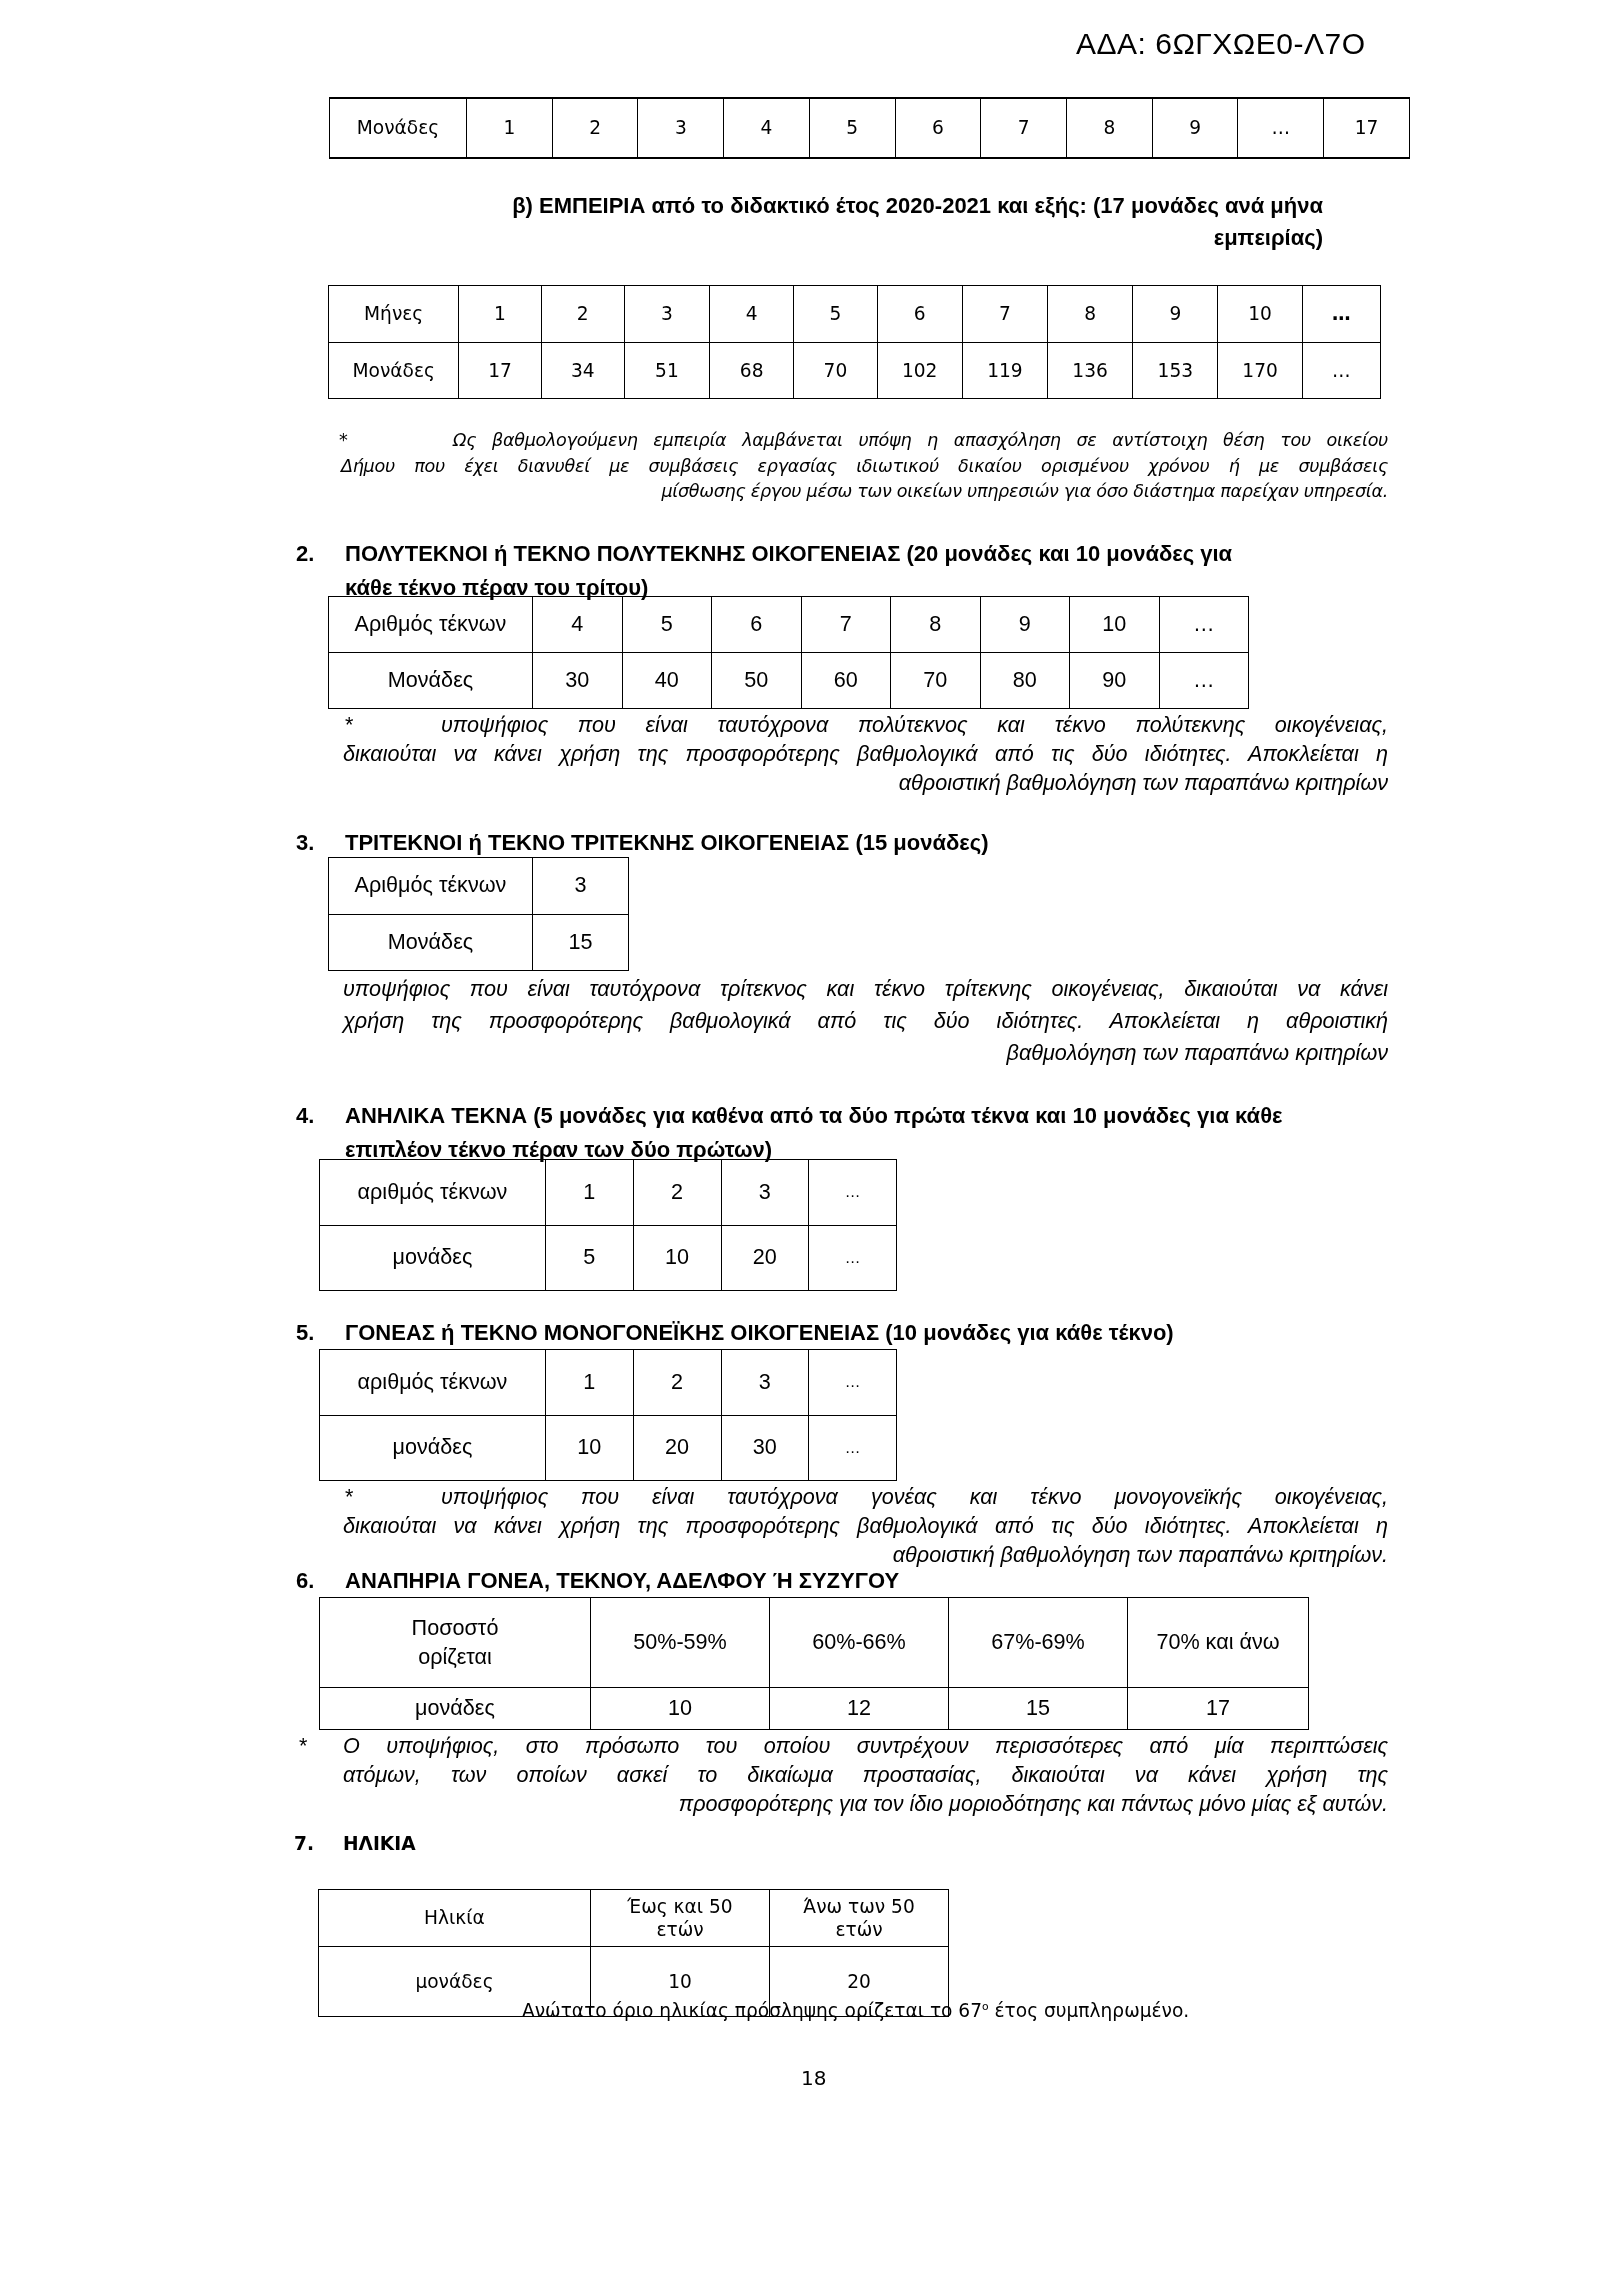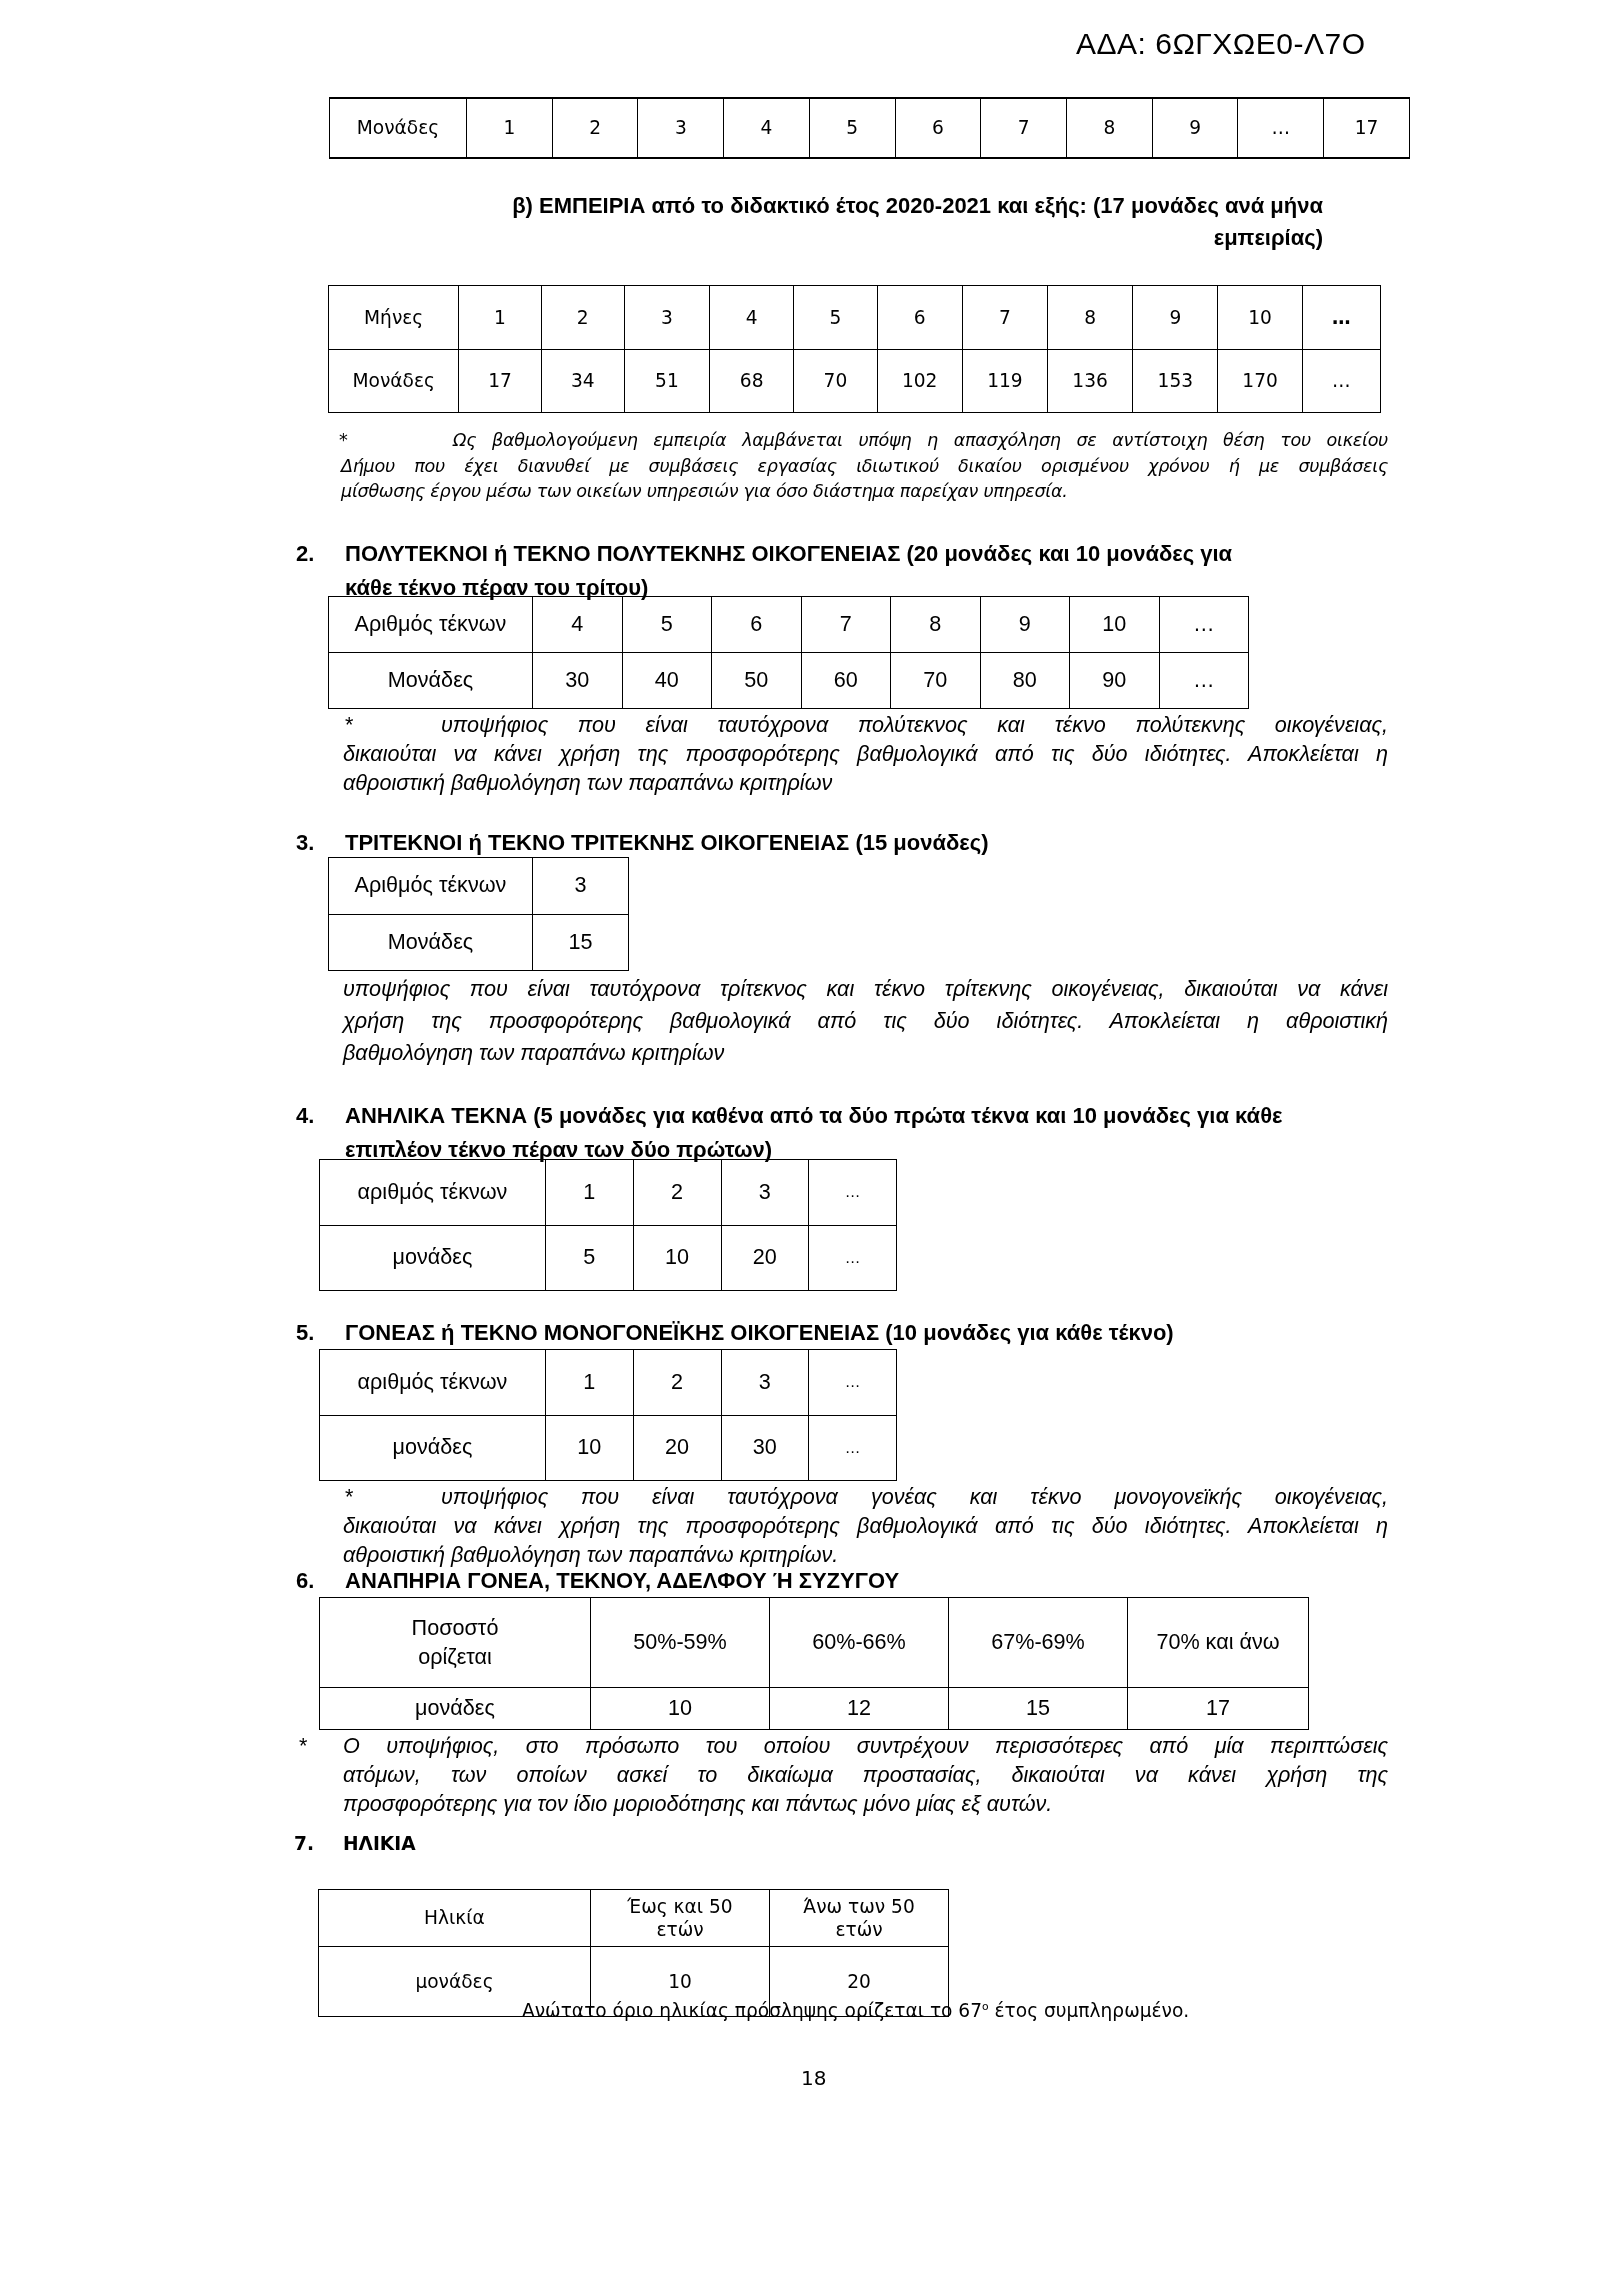--- a/index.html
+++ b/index.html
@@ -14,21 +14,21 @@
   table.tahoma td { font-family:"DejaVu Sans", sans-serif; font-size:18.6px; }
   .heading { position:absolute; font-family:"Liberation Sans", sans-serif; font-weight:bold; font-size:22px; line-height:27.4px; }
   .heading .num { position:absolute; left:0; top:0; }
   .heading .txt { position:absolute; left:49px; top:0; white-space:nowrap; }
   .heading .txt2 { position:absolute; left:49px; top:34px; white-space:nowrap; }
   .beta { position:absolute; left:343px; top:190px; font-family:"Liberation Sans", sans-serif; font-weight:bold; font-size:22px; line-height:32px; width:980px;text-align:right; }
   .note { position:absolute; font-style:italic; text-align:justify; }
   .note-tah { font-family:"DejaVu Sans", sans-serif; font-size:17.6px; line-height:25.5px; letter-spacing:-0.3px; }
   .note-ar { font-family:"Liberation Sans", sans-serif; font-size:21.6px; line-height:29px; }
   .jl { display:block; text-align:justify; text-align-last:justify; white-space:normal; }
-  .ll { display:block; text-align:left; }
+  .ll { display:block; text-align:right; }
   .star { position:absolute; font-style:normal; }
   .footer-note { position:absolute; left:522px; top:2000px; font-family:"DejaVu Sans", sans-serif; font-size:18.6px; white-space:nowrap; }
   .footer-note sup { font-size:10.8px; }
   .pagenum { position:absolute; left:801px; top:2066px; font-family:"DejaVu Sans", sans-serif; font-size:20px; }
   .h7 { position:absolute; left:294px; top:1833px; font-family:"DejaVu Sans", sans-serif; font-weight:bold; font-size:18.6px; }
   .h7 .txt { position:absolute; left:49px; top:0; white-space:nowrap; }
 </style>
 </head>
 <body>
 
@@ -55,21 +55,21 @@
     <td>17</td>
   </tr>
 </tbody>
   </table>
 
 <div class="beta">
   <div style="white-space:nowrap">β) ΕΜΠΕΙΡΙΑ από το διδακτικό έτος 2020-2021 και εξής:  (17 μονάδες ανά μήνα</div>
   <div>εμπειρίας)</div>
 </div>
 
-<table class="grid tahoma" style="left:328px; top:285px; width:1053px; height:128px;">
+<table class="grid tahoma" style="left:328px; top:285px; width:1053px; height:114px;">
   <colgroup>
     <col style="width:130px">
       <col style="width:82px">
       <col style="width:83px">
       <col style="width:85px">
       <col style="width:84px">
       <col style="width:83px">
       <col style="width:85px">
       <col style="width:85px">
       <col style="width:85px">

